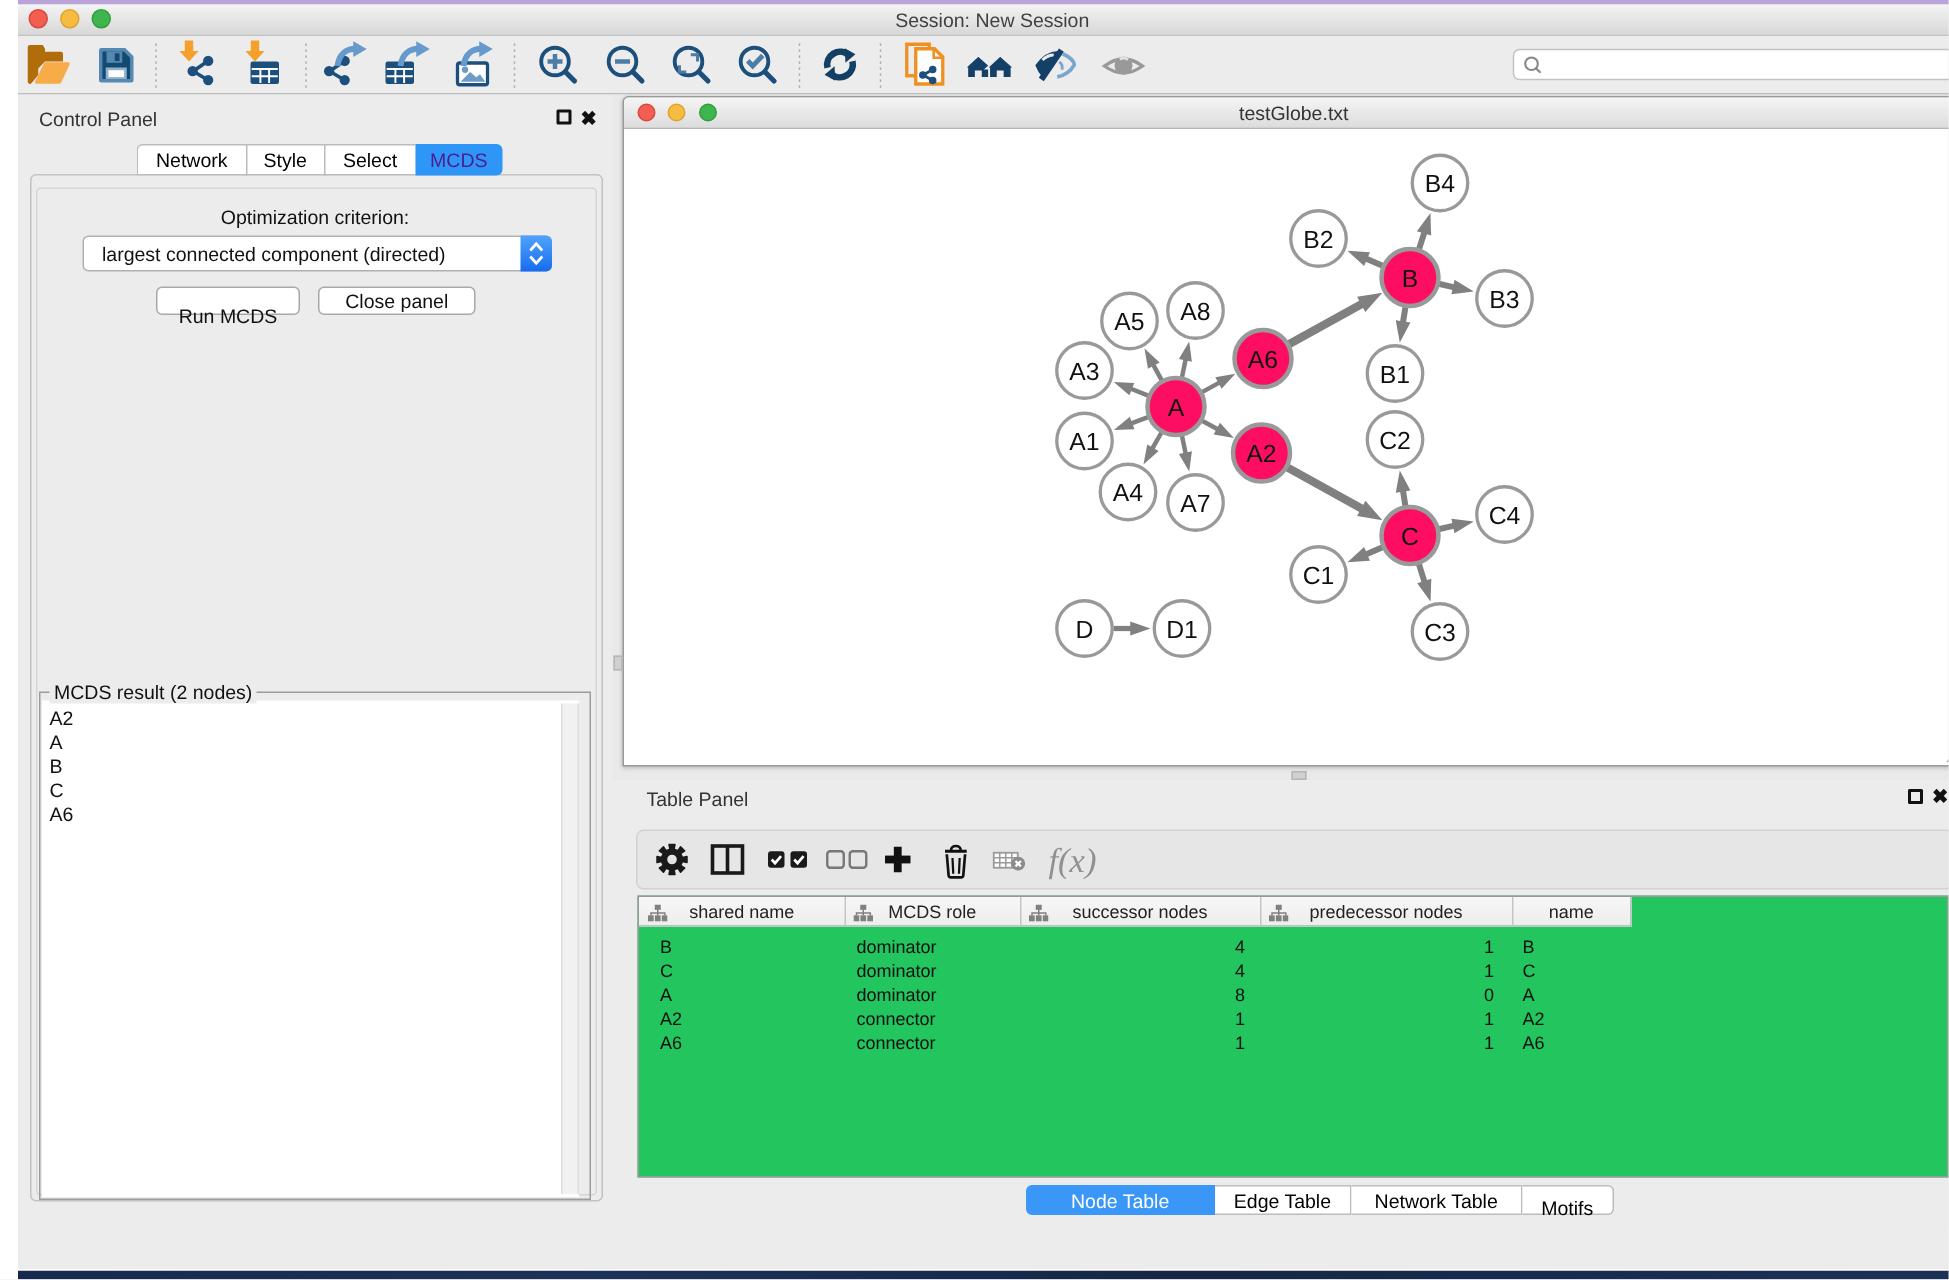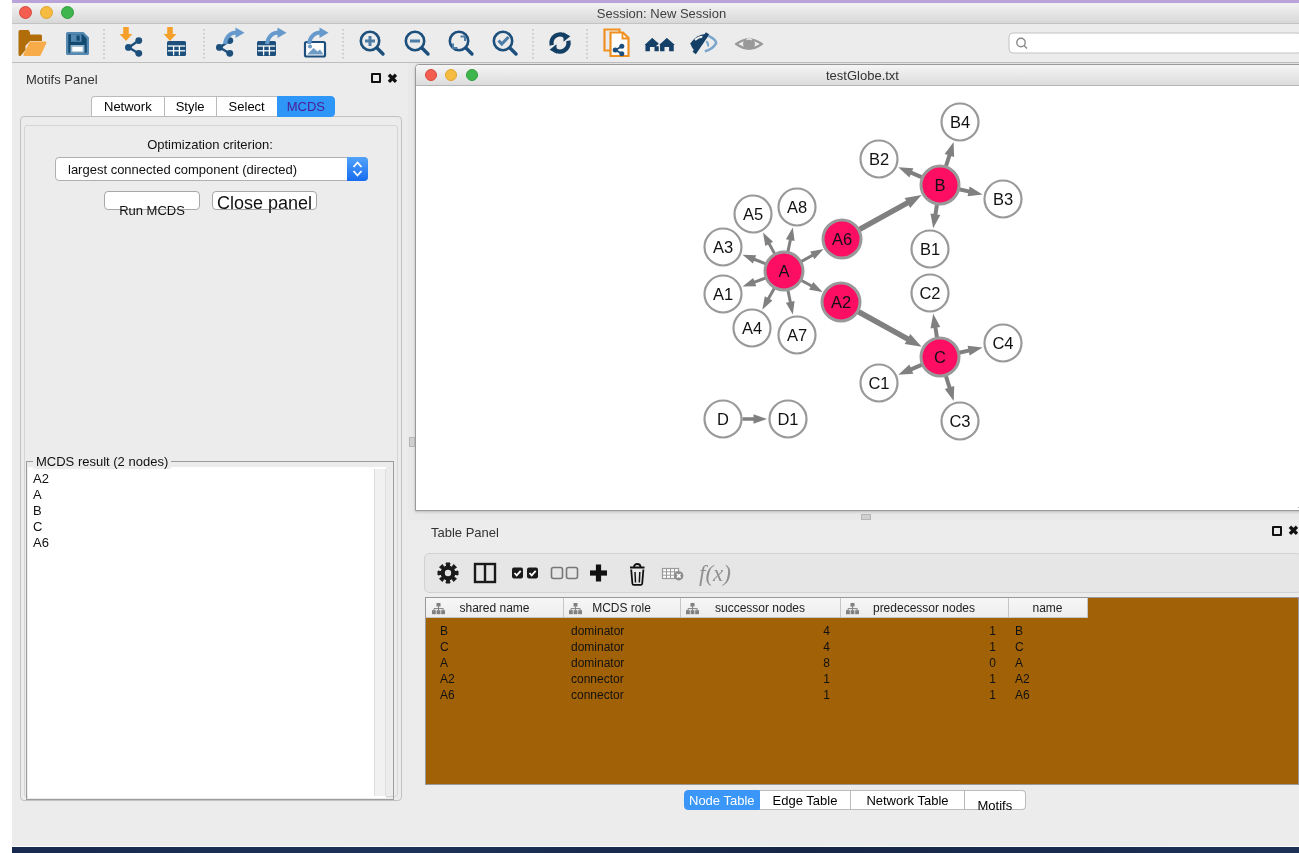--- a/index.html
+++ b/index.html
@@ -162,21 +162,21 @@
 </g>
 <g>
 <rect x="997" y="9" width="293" height="20" rx="4" fill="#fff" stroke="#c2c2c2"></rect>
 <circle cx="1009" cy="18.5" r="4.2" fill="none" stroke="#888" stroke-width="1.4"></circle>
 <line x1="1012" y1="21.5" x2="1015" y2="24.5" stroke="#888" stroke-width="1.4"></line>
 </g>
 </svg>
 </div>
 
 <div class="abs" style="left:0;top:63px;width:396px;height:757px;background:#ececec;">
-  <div class="abs" style="left:14px;top:9px;font-size:13px;color:#333;">Motifs Panel</div>
+  <div class="abs" style="left:14px;top:9px;font-size:13px;color:#333;">Control Panel</div>
   <div class="abs" style="left:359px;top:10px;width:10px;height:10px;border:2px solid #111;border-radius:1px;"></div>
   <div class="abs" style="left:375px;top:8px;font-size:13px;font-weight:bold;color:#111;">✖</div>
 
   <div class="abs" style="left:8px;top:53px;width:382px;height:685px;border:1px solid #c2c2c2;border-radius:4px;background:#ececec;"></div>
 
   <div class="abs" style="left:79px;top:33px;height:21px;display:flex;font-size:13px;">
     <div style="background:#fff;border:1px solid #bbb;border-right:none;border-radius:4px 0 0 0;padding:2px 12px 0;">Network</div>
     <div style="background:#fff;border:1px solid #bbb;border-right:none;padding:2px 11px 0;">Style</div>
     <div style="background:#fff;border:1px solid #bbb;border-right:none;padding:2px 12px 0;">Select</div>
     <div style="background:#2e96f7;border:1px solid #2e96f7;border-radius:0 4px 4px 0;padding:2px 9px 0;color:#4c1d95;">MCDS</div>
@@ -190,21 +190,21 @@
       <svg width="21" height="24" viewBox="0 0 21 24">
             <path d="M6.5 10 L10.5 5.5 L14.5 10" fill="none" stroke="#fff" stroke-width="1.8"></path>
             <path d="M6.5 14 L10.5 18.5 L14.5 14" fill="none" stroke="#fff" stroke-width="1.8"></path>
           </svg>
     </div>
   </div>
 
   <div class="abs" style="left:0;top:74px;width:396px;text-align:center;font-size:13px;color:#111;">Optimization criterion:</div>
 
   <div class="abs" style="left:92px;top:128px;width:96px;height:19px;background:#fff;border:1px solid #a8a8a8;border-radius:4px;text-align:center;font-size:13px;color:#111;padding-top:11px;">Run MCDS</div>
-  <div class="abs" style="left:200px;top:128px;width:105px;height:19px;background:#fff;border:1px solid #a8a8a8;border-radius:4px;text-align:center;font-size:18px;color:#111;padding-top:1px;">Close panel</div>
+  <div class="abs" style="left:200px;top:128px;width:105px;height:19px;background:#fff;border:1px solid #a8a8a8;border-radius:4px;text-align:center;font-size:13px;color:#111;padding-top:1px;">Close panel</div>
 
   <div class="abs" style="left:14px;top:398px;width:368px;height:339px;border:1px solid #9c9c9c;"></div>
   <div class="abs" style="left:16px;top:404px;width:358px;height:331px;background:#fff;">
     <div style="padding:4px 0 0 5px;font-size:13px;color:#111;line-height:16px;">A2<br>A<br>B<br>C<br>A6</div>
     <div class="abs" style="right:0px;top:2px;width:12px;height:327px;background:#f1f1f1;border-left:1px solid #ddd;border-right:1px solid #ddd;"></div>
   </div>
   <div class="abs" style="left:21px;top:391px;background:#ececec;padding:0 3px;font-size:13px;color:#111;">MCDS result (2 nodes)</div>
 </div>
 
 <div class="abs" style="left:396px;top:63px;width:903px;height:457px;background:#e9e9e9;">
@@ -345,21 +345,21 @@
               <line x1="8.5" y1="0.5" x2="8.5" y2="10.5"></line>
               <line x1="12.5" y1="0.5" x2="12.5" y2="10.5"></line>
 </g>
 <circle cx="16.8" cy="7.8" r="4.6" fill="#8c8c8c"></circle>
 <path d="M15 6 l3.6 3.6 M18.6 6 l-3.6 3.6" stroke="#fdfdfd" stroke-width="1.6"></path>
 </g>
 <text x="271" y="26" font-family="Liberation Serif, serif" font-style="italic" font-size="23" fill="#909090">f(x)</text>
 </svg>
   </div>
 
-  <div class="abs" style="left:17px;top:77px;width:874px;height:188px;background:#a16207;border:1px solid #999;">
+  <div class="abs" style="left:17px;top:77px;width:874px;height:188px;background:#22c55e;border:1px solid #999;">
 
     <div class="abs" id="thead" style="left:0;top:0;width:661px;height:20px;background:linear-gradient(#f7f7f7,#ededed);border-bottom:1px solid #c5c5c5;font-size:12px;color:#222;">
       <svg width="13" height="12" viewBox="0 0 13 12" style="position:absolute;left:6px;top:5px;">
             <g fill="#808080">
               <rect x="4.5" y="0" width="4" height="3.6"></rect>
               <rect x="0" y="7.2" width="3.8" height="4"></rect>
               <rect x="4.6" y="7.2" width="3.8" height="4"></rect>
               <rect x="9.2" y="7.2" width="3.8" height="4"></rect>
               <path d="M6.5 3.6 v2 M2 7.2 v-1.6 h9.2 v1.6 M6.5 5.6 v1.6" stroke="#808080" fill="none" stroke-width="1"></path>
             </g>
@@ -435,21 +435,21 @@
 <span style="position:absolute;left:14px;top:1px;">A6</span>
 <span style="position:absolute;left:145px;top:1px;">connector</span>
 <span style="position:absolute;left:354px;top:1px;width:50px;text-align:right;">1</span>
 <span style="position:absolute;left:520px;top:1px;width:50px;text-align:right;">1</span>
 <span style="position:absolute;left:589px;top:1px;">A6</span>
 </div>
     </div>
   </div>
 
   <div class="abs" style="left:276px;top:270px;height:20px;display:flex;font-size:13px;">
-    <div style="background:#3b97f7;border:1px solid #3b97f7;border-radius:4px 0 0 4px;padding:2px 4px 0;color:#fff;">Node Table</div>
+    <div style="background:#3b97f7;border:1px solid #3b97f7;border-radius:4px 0 0 4px;padding:2px 29px 0;color:#fff;">Node Table</div>
     <div style="background:#fff;border:1px solid #bbb;border-left:none;padding:2px 13px 0;">Edge Table</div>
     <div style="background:#fff;border:1px solid #bbb;border-left:none;padding:2px 15px 0;">Network Table</div>
     <div style="background:#fff;border:1px solid #bbb;border-left:none;border-radius:0 4px 4px 0;padding:7px 13px 0;">Motifs</div>
   </div>
 </div>
 
 
 <div class="abs" style="left:0;top:846px;width:1299px;height:7px;background:linear-gradient(90deg,#17294e,#1d3258 30%,#152647 60%,#1d3157);border-top:1px solid #fdfdfd;"></div>
 
 </div>

